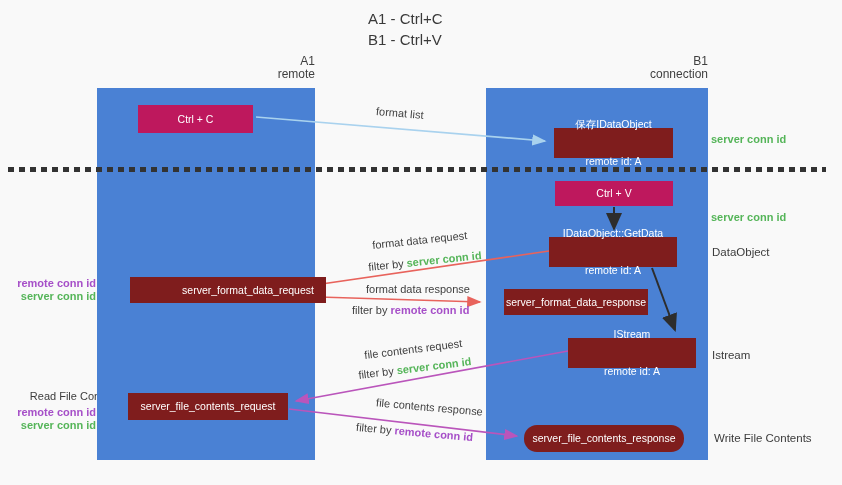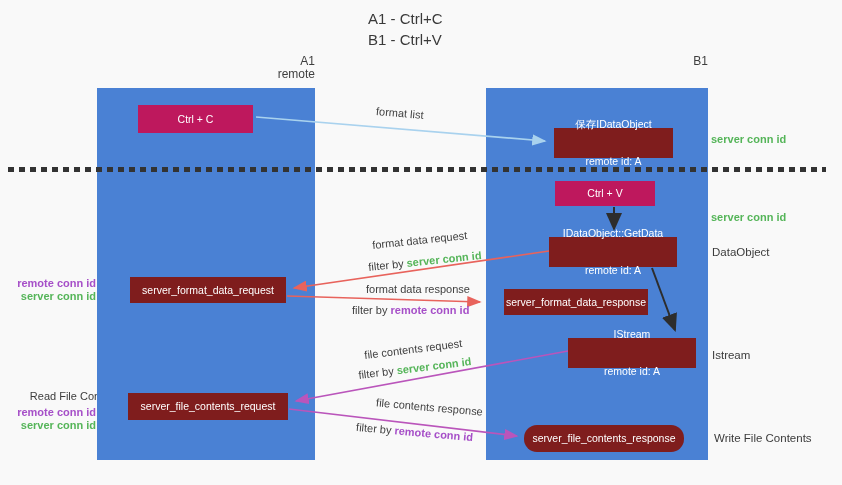--- a/index.html
+++ b/index.html
@@ -34,20 +34,21 @@
     <div>A1 - Ctrl+C</div>
     <div>B1 - Ctrl+V</div>
   </div>
 
   <div class="abs col-header" style="left:97px;width:218px;">
     <div>A1</div>
     <div>remote</div>
   </div>
   <div class="abs col-header" style="left:486px;width:222px;">
     <div>B1</div>
+    <div>connection</div>
   </div>
 
   <div class="abs lifeline" id="col-left"></div>
   <div class="abs lifeline" id="col-right"></div>
 
   <div class="abs divider"></div>
 
   <svg class="abs overlay" width="842" height="485">
     <defs>
       <marker id="mblue" markerWidth="9" markerHeight="7" refX="8" refY="3.5" orient="auto">
@@ -74,30 +75,30 @@
 
   <div class="abs box green" style="left:138px;top:105px;width:115px;height:28px;">
     <div>Ctrl + C</div>
   </div>
 
   <div class="abs box orange" style="left:554px;top:128px;width:119px;height:30px;">
     <div>保存IDataObject</div>
     <div>remote id: A</div>
   </div>
 
-  <div class="abs box green" style="left:555px;top:181px;width:100px;height:25px;">
+  <div class="abs box green" style="left:555px;top:181px;width:118px;height:25px;">
     <div>Ctrl + V</div>
   </div>
 
   <div class="abs box orange" style="left:549px;top:237px;width:128px;height:30px;">
     <div>IDataObject::GetData</div>
     <div>remote id: A</div>
   </div>
 
-  <div class="abs box orange" style="left:130px;top:277px;width:156px;height:26px;">
+  <div class="abs box orange" style="left:130px;top:277px;width:156px;height:26px;padding-left:40px;">
     <div>server_format_data_request</div>
   </div>
 
   <div class="abs box orange" style="left:504px;top:289px;width:144px;height:26px;">
     <div>server_format_data_response</div>
   </div>
 
   <div class="abs box orange" style="left:568px;top:338px;width:128px;height:30px;">
     <div>IStream</div>
     <div>remote id: A</div>

